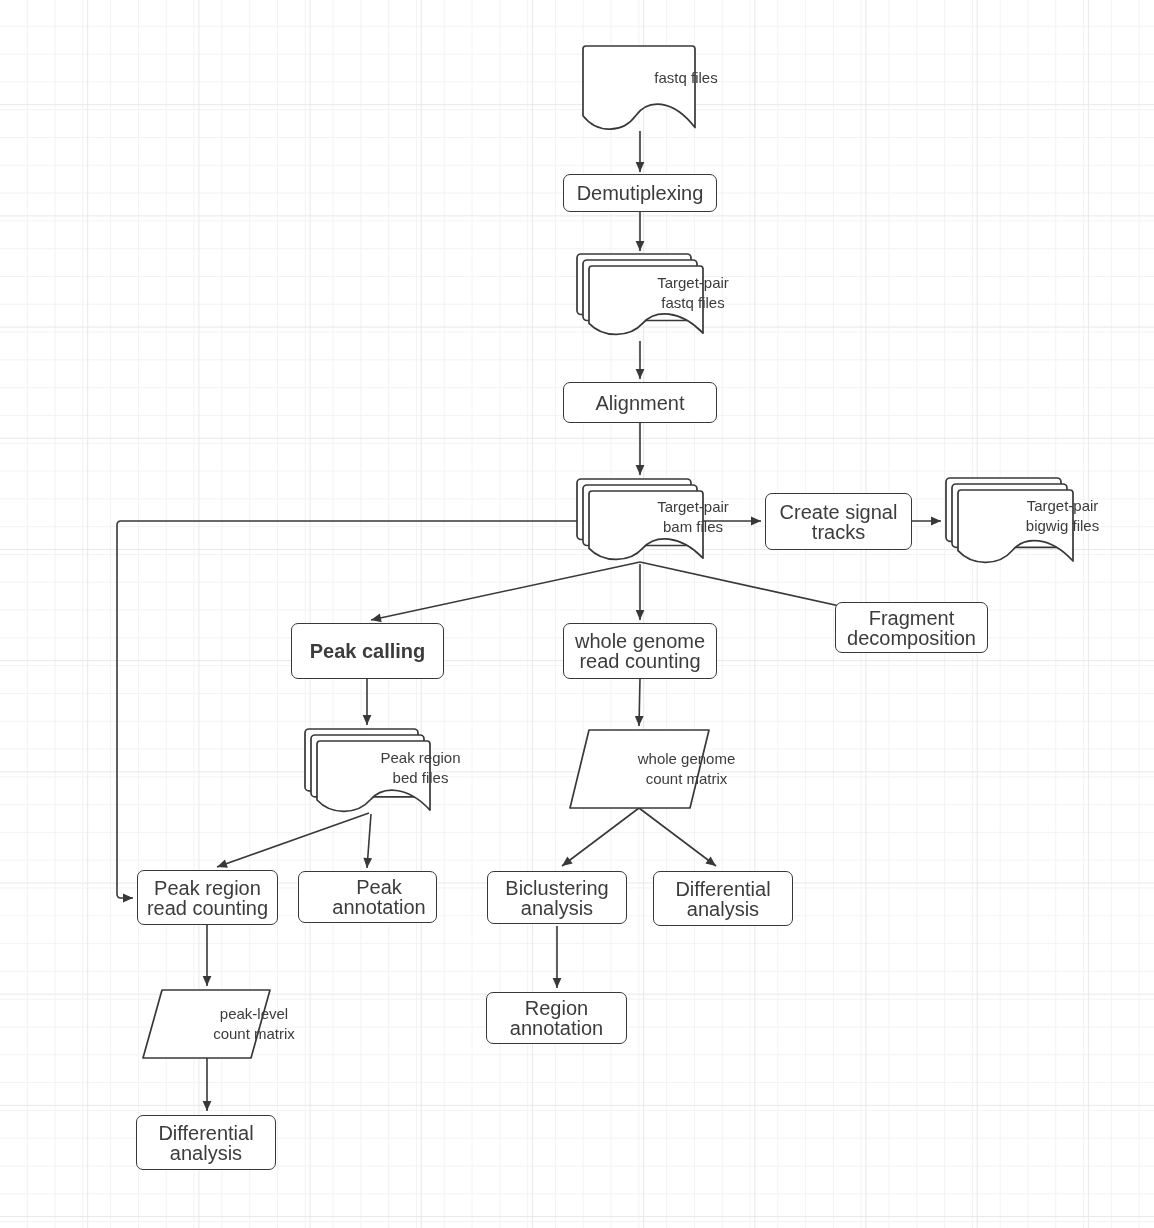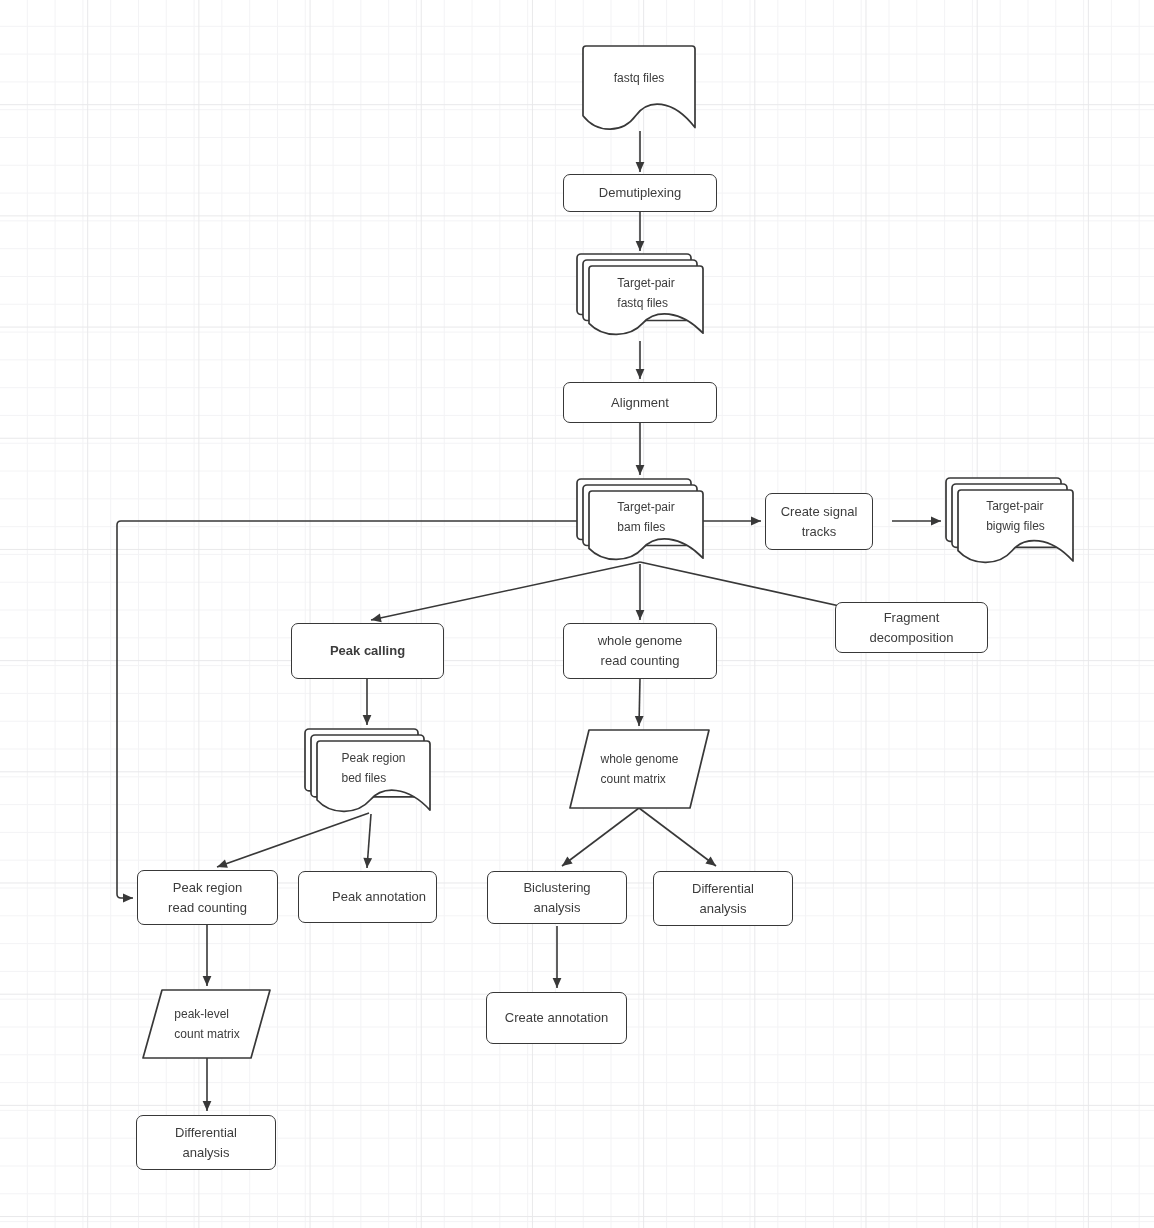--- a/index.html
+++ b/index.html
@@ -33,34 +33,35 @@
     position: absolute;
     display: flex;
     align-items: center;
     justify-content: center;
     text-align: center;
     white-space: pre-line;
     background: var(--shape-fill);
     border: 1.7px solid var(--stroke-color);
     border-radius: 7px;
     color: var(--text-color);
-    font-size: 13px;
+    font-size: 20px;
     line-height: 20px;
   }
   .shape-label {
     position: absolute;
     display: flex;
     align-items: center;
     justify-content: center;
-    text-align: left;
+    text-align: center;
     white-space: pre-line;
     color: var(--text-color);
-    font-size: 12px;
+    font-size: 15px;
     line-height: 20px;
     pointer-events: none;
+    margin-left: 47px;
   }
 </style>
 </head>
 <body>
 
 <div class="canvas">
 
   <svg class="layer" xmlns="http://www.w3.org/2000/svg">
     <defs>
       <marker id="arrow" viewBox="0 0 12 12" refX="11" refY="6" markerWidth="12" markerHeight="12" markerUnits="userSpaceOnUse" orient="auto">
@@ -104,21 +105,21 @@
         <path d="M 317 744 Q 317 741 320 741 L 427 741 Q 430 741 430 744 L 430 810.12 C 407.4 785.64 382.53999999999996 785.64 370.11 800.04 C 357.68 814.44 331.69 815.88 317 800.04 Z" class="shape"></path>
         <path d="M 162 990 L 270 990 L 251 1058 L 143 1058 Z" class="shape"></path>
         <path d="M 589 730 L 709 730 L 690 808 L 570 808 Z" class="shape"></path>
       </g>
   </svg>
 
   <div class="node" style="left:563px; top:174px; width:154px; height:38px;">Demutiplexing</div>
 
   <div class="node" style="left:563px; top:382px; width:154px; height:41px;">Alignment</div>
 
-  <div class="node" style="left:765px; top:493px; width:108px; height:57px;">Create signal
+  <div class="node" style="left:765px; top:493px; width:147px; height:57px;">Create signal
 tracks</div>
 
   <div class="node" style="left:291px; top:623px; width:153px; height:56px;font-weight:bold;">Peak calling</div>
 
   <div class="node" style="left:563px; top:623px; width:154px; height:56px;">whole genome
 read counting</div>
 
   <div class="node" style="left:835px; top:602px; width:153px; height:51px;">Fragment
 decomposition</div>
 
@@ -126,21 +127,21 @@
 read counting</div>
 
   <div class="node" style="left:298px; top:871px; width:139px; height:52px;padding-left:23px;">Peak annotation</div>
 
   <div class="node" style="left:487px; top:871px; width:140px; height:53px;">Biclustering
 analysis</div>
 
   <div class="node" style="left:653px; top:871px; width:140px; height:55px;">Differential
 analysis</div>
 
-  <div class="node" style="left:486px; top:992px; width:141px; height:52px;">Create annotation</div>
+  <div class="node" style="left:486px; top:992px; width:141px; height:52px;">Region annotation</div>
 
   <div class="node" style="left:136px; top:1115px; width:140px; height:55px;">Differential
 analysis</div>
 
   <div class="shape-label" style="left:583px; top:50px; width:112px; height:56px;">fastq files</div>
 
   <div class="shape-label" style="left:589px; top:270px; width:114px; height:46px;">Target-pair
 fastq files</div>
 
   <div class="shape-label" style="left:589px; top:494px; width:114px; height:46px;">Target-pair

